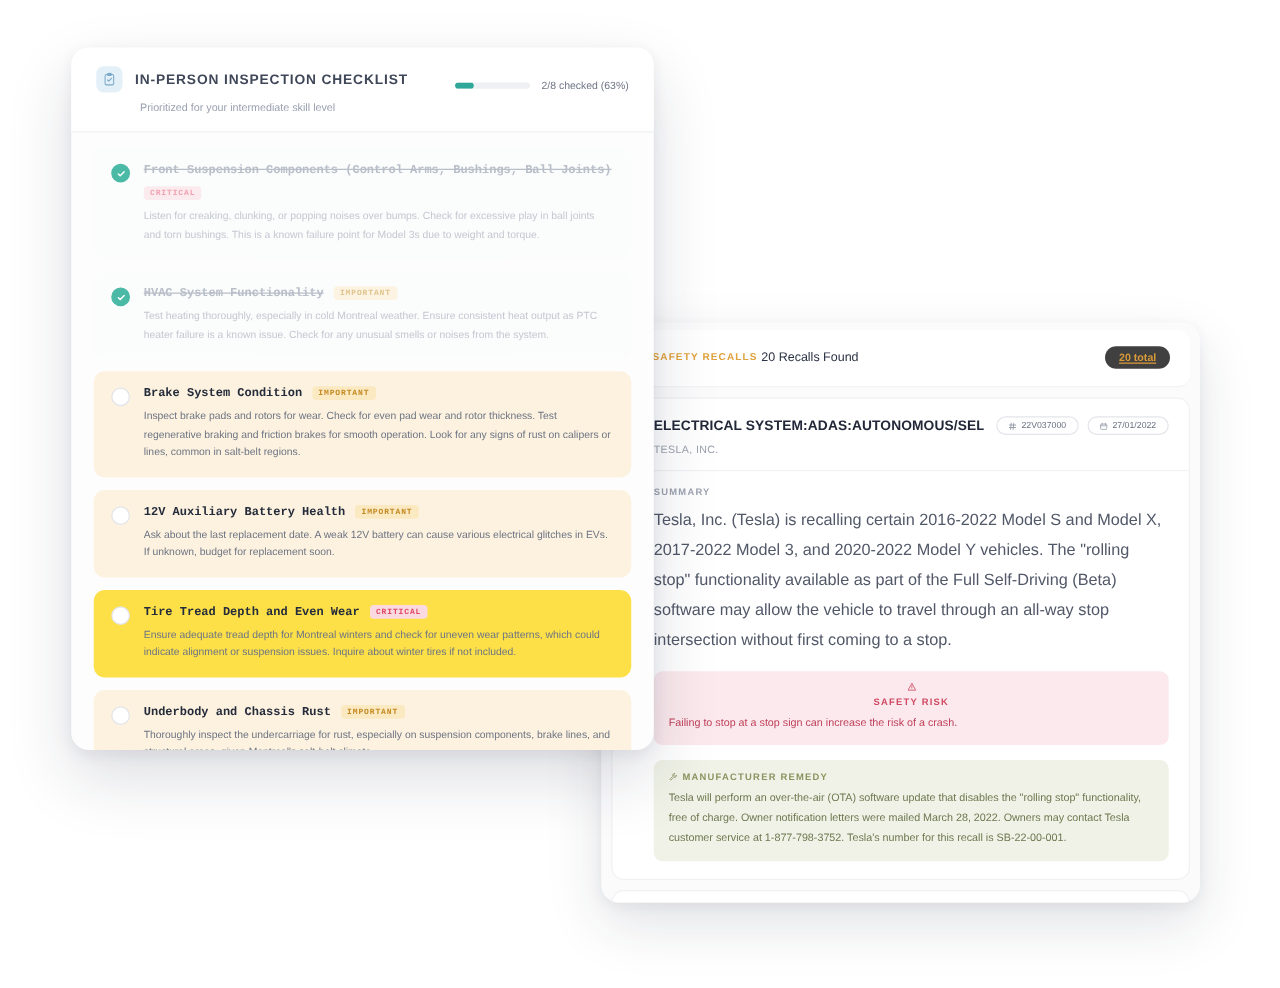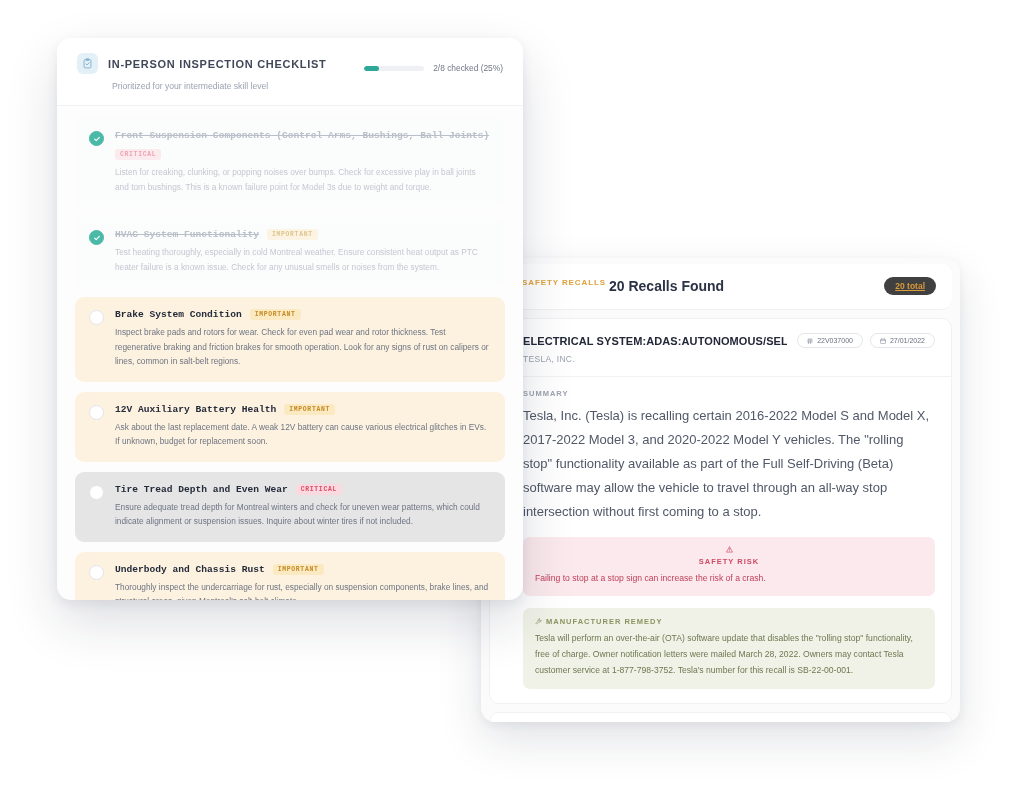--- a/index.html
+++ b/index.html
@@ -45,22 +45,22 @@
   }
   .recalls-head-left { display: flex; flex-direction: row; gap: 3px; }
   .recalls-eyebrow {
     font-size: 8px;
     letter-spacing: 0.9px;
     font-weight: 700;
     color: #e0a23c;
     text-transform: uppercase;
   }
   .recalls-title {
-    font-size: 14px;
-    font-weight: 700;
+    font-size: 10px;
+    font-weight: 400;
     color: #2b3245;
   }
   .recalls-badge {
     background: #404040;
     color: #d99a38;
     font-size: 8.5px;
     font-weight: 600;
     padding: 4px 11px;
     border-radius: 999px;
     text-decoration: underline;
@@ -229,21 +229,21 @@
   .cl-items { padding: 12px 18px 16px 18px; }
 
   .cl-item {
     display: flex;
     gap: 11px;
     border-radius: 9px;
     padding: 12px 14px 13px 14px;
     margin-bottom: 10px;
   }
   .cl-item.done      { background: #fbfcfc; }
-  .cl-item.critical  { background: #e5e5e5; }
+  .cl-item.critical  { background: #fde047; }
   .cl-item.important { background: #fdf2df; }
 
   .cb {
     width: 15px; height: 15px;
     border-radius: 50%;
     flex-shrink: 0;
     margin-top: 1px;
     background: #ffffff;
     border: 1px solid #e2e4e9;
   }
@@ -397,21 +397,21 @@
           </svg>
         </span>
         <span class="cl-title">IN-PERSON INSPECTION CHECKLIST</span>
       </div>
       <div class="cl-sub">Prioritized for your intermediate skill level</div>
 
       <div class="cl-progress-wrap">
         <div class="cl-bar">
           <div class="cl-bar-fill" id="progress-fill" style="width: 25%; background: rgb(47, 168, 154);"></div>
         </div>
-        <div class="cl-progress-text">2/8 checked (25%)</div>
+        <div class="cl-progress-text">2/8 checked (63%)</div>
       </div>
     </div>
 
     <div class="cl-items">
 
       <div class="cl-item done">
         <span class="cb checked">
           <svg width="8" height="8" viewBox="0 0 12 12">
               <path d="M2.5 6.2 L4.8 8.5 L9.5 3.6" stroke="#ffffff" stroke-width="1.7" fill="none" stroke-linecap="round" stroke-linejoin="round"></path>
             </svg>

